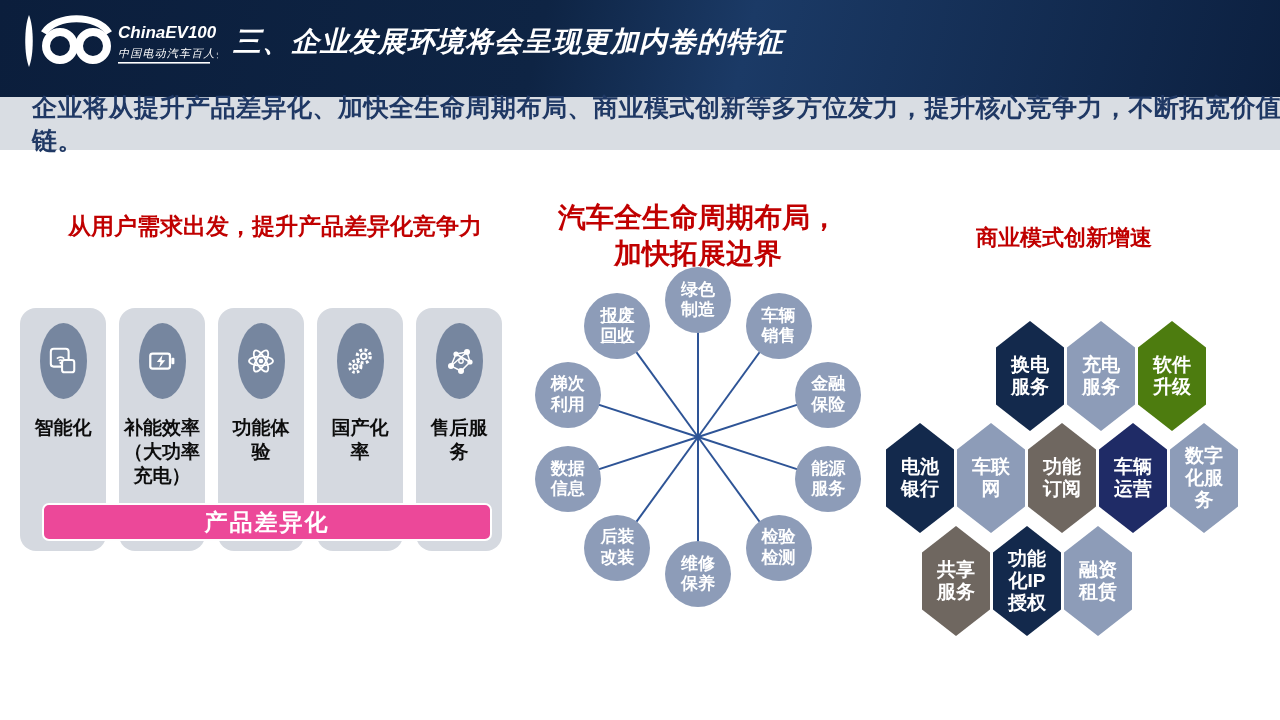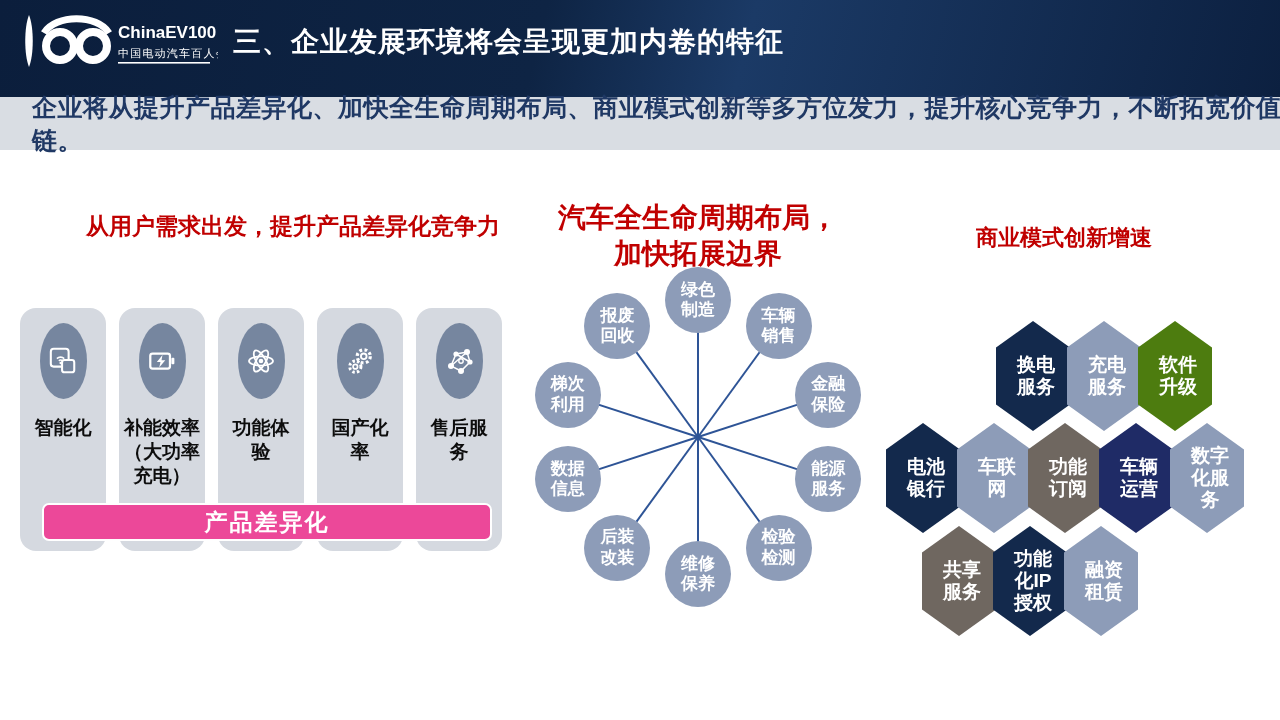--- a/index.html
+++ b/index.html
@@ -2,34 +2,34 @@
 <html><head>
 <meta charset="utf-8">
 <style>
   html,body{margin:0;padding:0;background:#fff;}
   .slide{position:relative;width:1280px;height:720px;overflow:hidden;background:#ffffff;
          font-family:"Liberation Sans","DejaVu Sans",sans-serif;}
 
   
   .header{position:absolute;left:0;top:0;width:1280px;height:104px;
           background:linear-gradient(104deg,#0b1e3c 0%,#0e2444 42%,#1b3a66 58%,#0c2040 100%);
-          display:flex;align-items:center;}
+          display:flex;align-items:center;font-style:italic;}
   .logo{position:absolute;left:18px;top:8px;width:200px;height:66px;}
   .header-title{position:absolute;left:233px;top:0;height:84px;display:flex;align-items:center;
                 color:#ffffff;font-size:28px;font-weight:bold;letter-spacing:1px;}
 
   
   .banner{position:absolute;left:0;top:97px;width:1280px;height:53px;background:#d9dde3;
           display:flex;align-items:center;padding-left:24px;}
   .banner-text{color:#1f3864;font-size:25px;font-weight:bold;padding-left:8px;letter-spacing:0.5px;}
 
   
   .sec-title{position:absolute;color:#c00000;font-weight:bold;text-align:center;
              white-space:pre-line;line-height:1.3;}
-  .sec-title.left{left:30px;top:212px;width:470px;font-size:23px;text-align:right;}
+  .sec-title.left{left:40px;top:212px;width:470px;font-size:23px;}
   .sec-title.mid{left:552px;top:200px;width:292px;font-size:28px;}
   .sec-title.right{left:928px;top:224px;width:272px;font-size:22px;}
 
   
   .cards{position:absolute;left:20px;top:308px;width:482px;height:243px;
          display:flex;justify-content:space-between;}
   .card{width:86px;height:243px;background:#d5d9e0;border-radius:16px;
         display:flex;flex-direction:column;align-items:center;}
   .card-oval{margin-top:15px;width:47px;height:76px;border-radius:50%;background:#76869f;
              display:flex;align-items:center;justify-content:center;flex:none;}
@@ -45,21 +45,21 @@
        display:flex;align-items:center;justify-content:center;color:#fff;font-size:21px;font-weight:bold;
        text-align:center;white-space:pre-line;line-height:1.25;z-index:4;}
   .sat{position:absolute;width:66px;height:66px;border-radius:50%;background:#8d9cb8;
        display:flex;align-items:center;justify-content:center;color:#fff;font-size:17px;font-weight:bold;
        text-align:center;white-space:pre-line;line-height:1.2;z-index:3;}
 
   
   .hex{position:absolute;width:68px;height:110px;
        clip-path:polygon(50% 0%,100% 24%,100% 76%,50% 100%,0% 76%,0% 24%);
        display:flex;align-items:center;justify-content:center;color:#fff;font-size:19px;font-weight:bold;
-       text-align:center;white-space:pre-line;line-height:1.15;padding-left:6px;}
+       text-align:center;white-space:pre-line;line-height:1.15;}
 </style>
 </head>
 <body>
 
 <div class="slide">
 
   <div class="header">
     <svg class="logo" viewBox="0 0 200 66">
       <path d="M11 7 C16 19 16 47 11 59 C6 47 6 19 11 7 Z" fill="#ffffff"></path>
       <circle cx="42" cy="38" r="14" fill="none" stroke="#ffffff" stroke-width="8"></circle>
@@ -172,21 +172,21 @@
       <div class="sat" style="left: 745.527px; top: 514.835px;">检验
 检测</div>
       <div class="sat" style="left: 665px; top: 541px;">维修
 保养</div>
       <div class="sat" style="left: 584.473px; top: 514.835px;">后装
 改装</div>
       <div class="sat" style="left: 534.705px; top: 446.335px;">数据
 信息</div>
       <div class="sat" style="left: 534.705px; top: 361.665px;">梯次
 利用</div>
-      <div class="sat" style="left: 584.473px; top: 293.165px;">报废
+      <div class="sat" style="left: 584.473px; top: 293.165px; text-decoration: underline;">报废
 回收</div>
     </div>
 
   <div id="hexes">
       <div class="hex" style="left: 996px; top: 321px; background: rgb(19, 41, 76);">换电
 服务</div>
       <div class="hex" style="left: 1067px; top: 321px; background: rgb(141, 156, 184);">充电
 服务</div>
       <div class="hex" style="left: 1138px; top: 321px; background: #4d7c0f;">软件
 升级</div>

